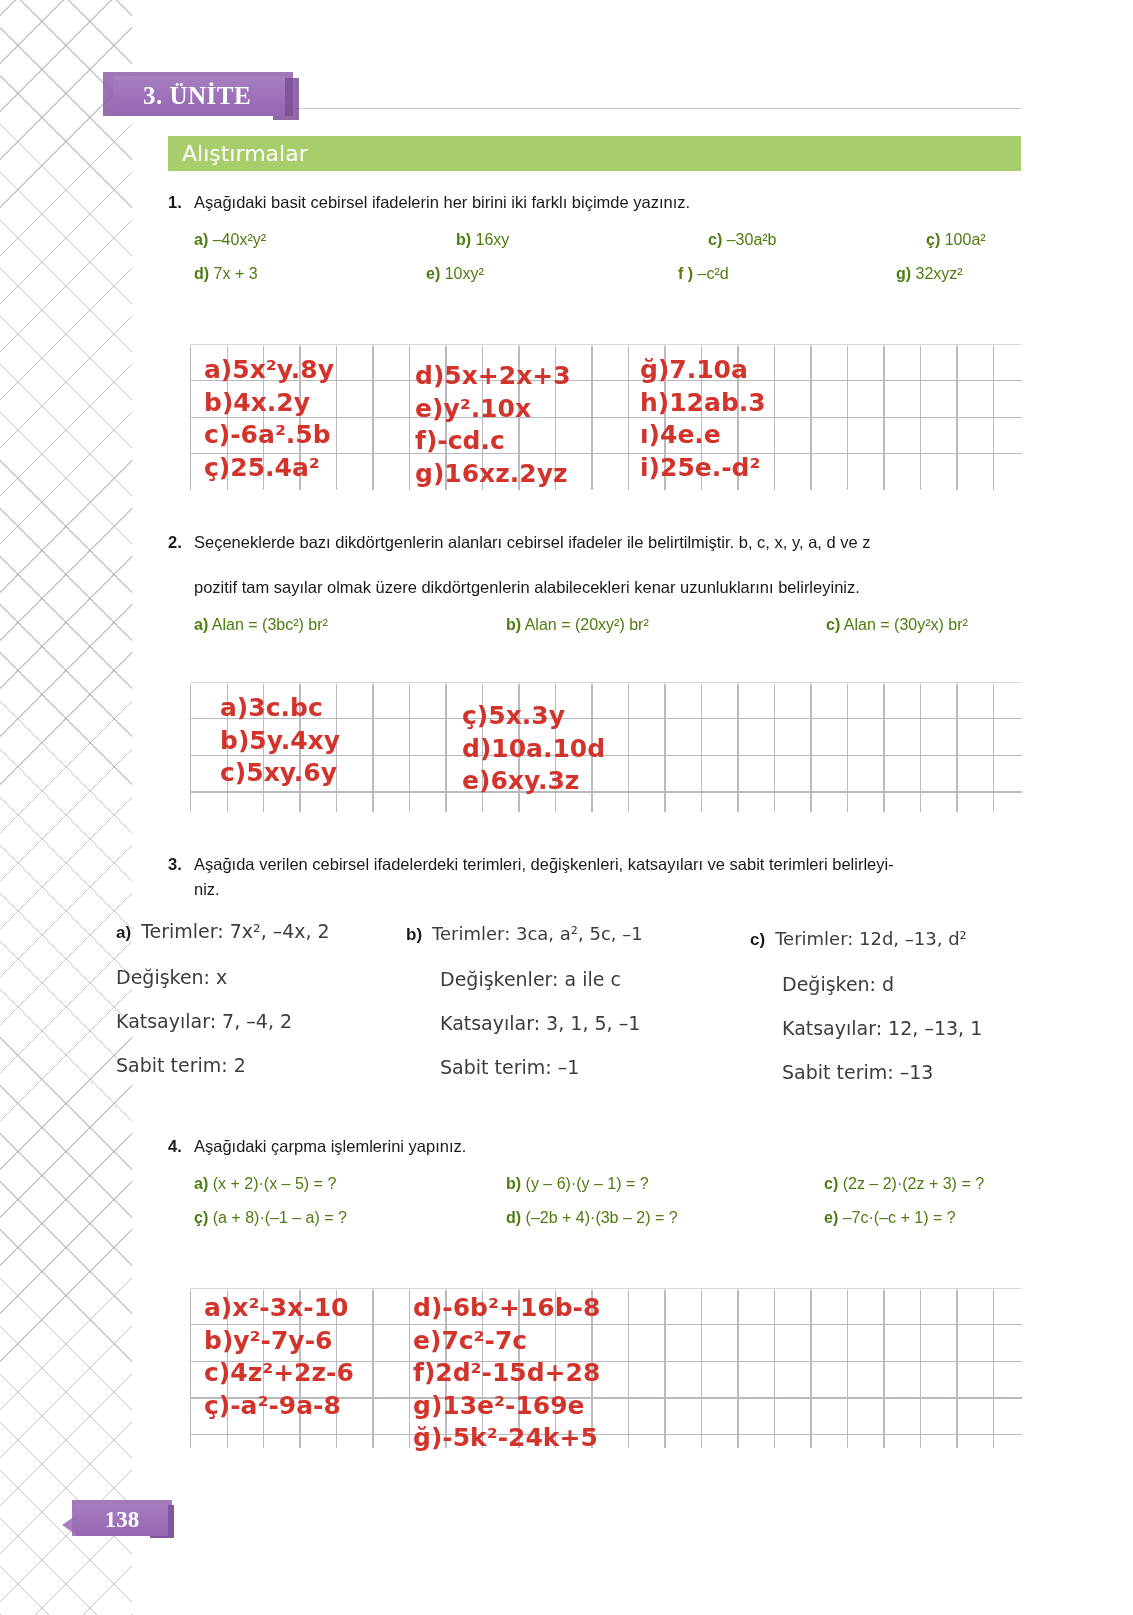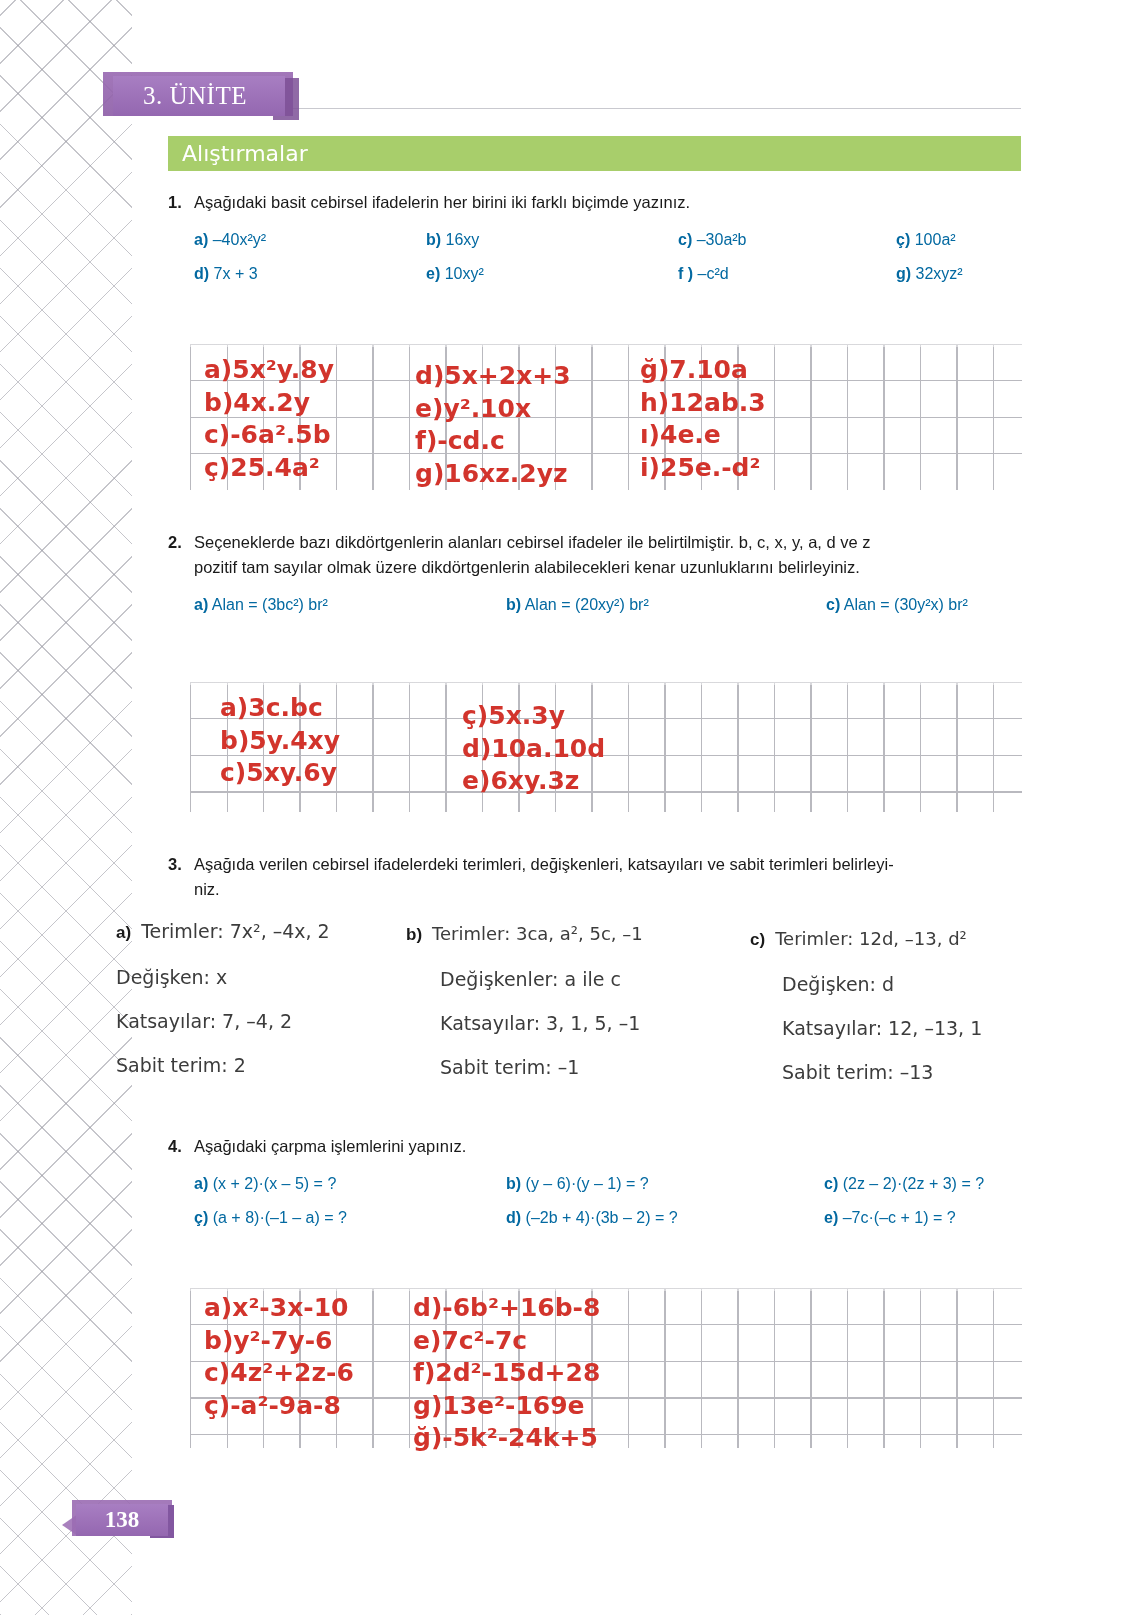--- a/index.html
+++ b/index.html
@@ -62,21 +62,21 @@
     opacity: .85;
   }
   .unit-tab {
     position: absolute;
     left: 10px; top: 4px;
     width: 172px; height: 40px;
     background: linear-gradient(180deg,#a87ec2 0%, #9467b0 100%);
     color: #ffffff;
     font-family: "Liberation Serif", serif;
     font-size: 25px;
-    font-weight: normal;
+    font-weight: bold;
     letter-spacing: .5px;
     display: flex;
     align-items: center;
     padding-left: 30px;
     box-sizing: border-box;
   }
   .header-rule {
     position: absolute;
     left: 293px;
     top: 108px;
@@ -116,21 +116,21 @@
     font-weight: bold;
     width: 26px;
     flex: none;
   }
   .ex-text { flex: 1; }
 
   .items-row {
     display: flex;
     margin-top: 11px;
     font-size: 16px;
-    color: #0369a1;
+    color: #4d7c0f;
   }
   .items-row.r2 { margin-top: 16px; }
   .item { flex: none; }
   .item b { font-weight: bold; }
 
   
   .gridbox {
     position: absolute;
     z-index: 4;
     background-color: #ffffff;
@@ -229,21 +229,21 @@
   <div class="ex-head">
     <span class="ex-num">1.</span>
     <span class="ex-text">Aşağıdaki basit cebirsel ifadelerin her birini iki farklı biçimde yazınız.</span>
   </div>
 
   <div class="items-row r2" style="padding-left:26px;">
     <span class="item" style="width:232px;">
       <b>a)</b>
       <span>–40x²y²</span>
     </span>
-    <span class="item" style="width:252px;">
+    <span class="item" style="width:252px;margin-left:30px;">
       <b>b)</b>
       <span>16xy</span>
     </span>
     <span class="item" style="width:218px;">
       <b>c)</b>
       <span>–30a²b</span>
     </span>
     <span class="item">
       <b>ç)</b>
       <span>100a²</span>
@@ -283,21 +283,21 @@
 <div class="ans" style="left:640px; top:354px;">ğ)7.10a
 h)12ab.3
 ı)4e.e
 i)25e.-d²</div>
 
 <div class="ex" style="left:168px; top:530px; width:860px;">
   <div class="ex-head">
     <span class="ex-num">2.</span>
     <span class="ex-text">Seçeneklerde bazı dikdörtgenlerin alanları cebirsel ifadeler ile belirtilmiştir. b, c, x, y, a, d ve z</span>
   </div>
-  <div class="ex-head" style="padding-left:26px;">
+  <div class="ex-head" style="padding-left:26px;margin-top:20px;">
     <span class="ex-text">pozitif tam sayılar olmak üzere dikdörtgenlerin alabilecekleri kenar uzunluklarını belirleyiniz.</span>
   </div>
 
   <div class="items-row r2" style="padding-left:26px;">
     <span class="item" style="width:312px;">
       <b>a)</b>
       <span>Alan = (3bc²) br²</span>
     </span>
     <span class="item" style="width:320px;">
       <b>b)</b>

